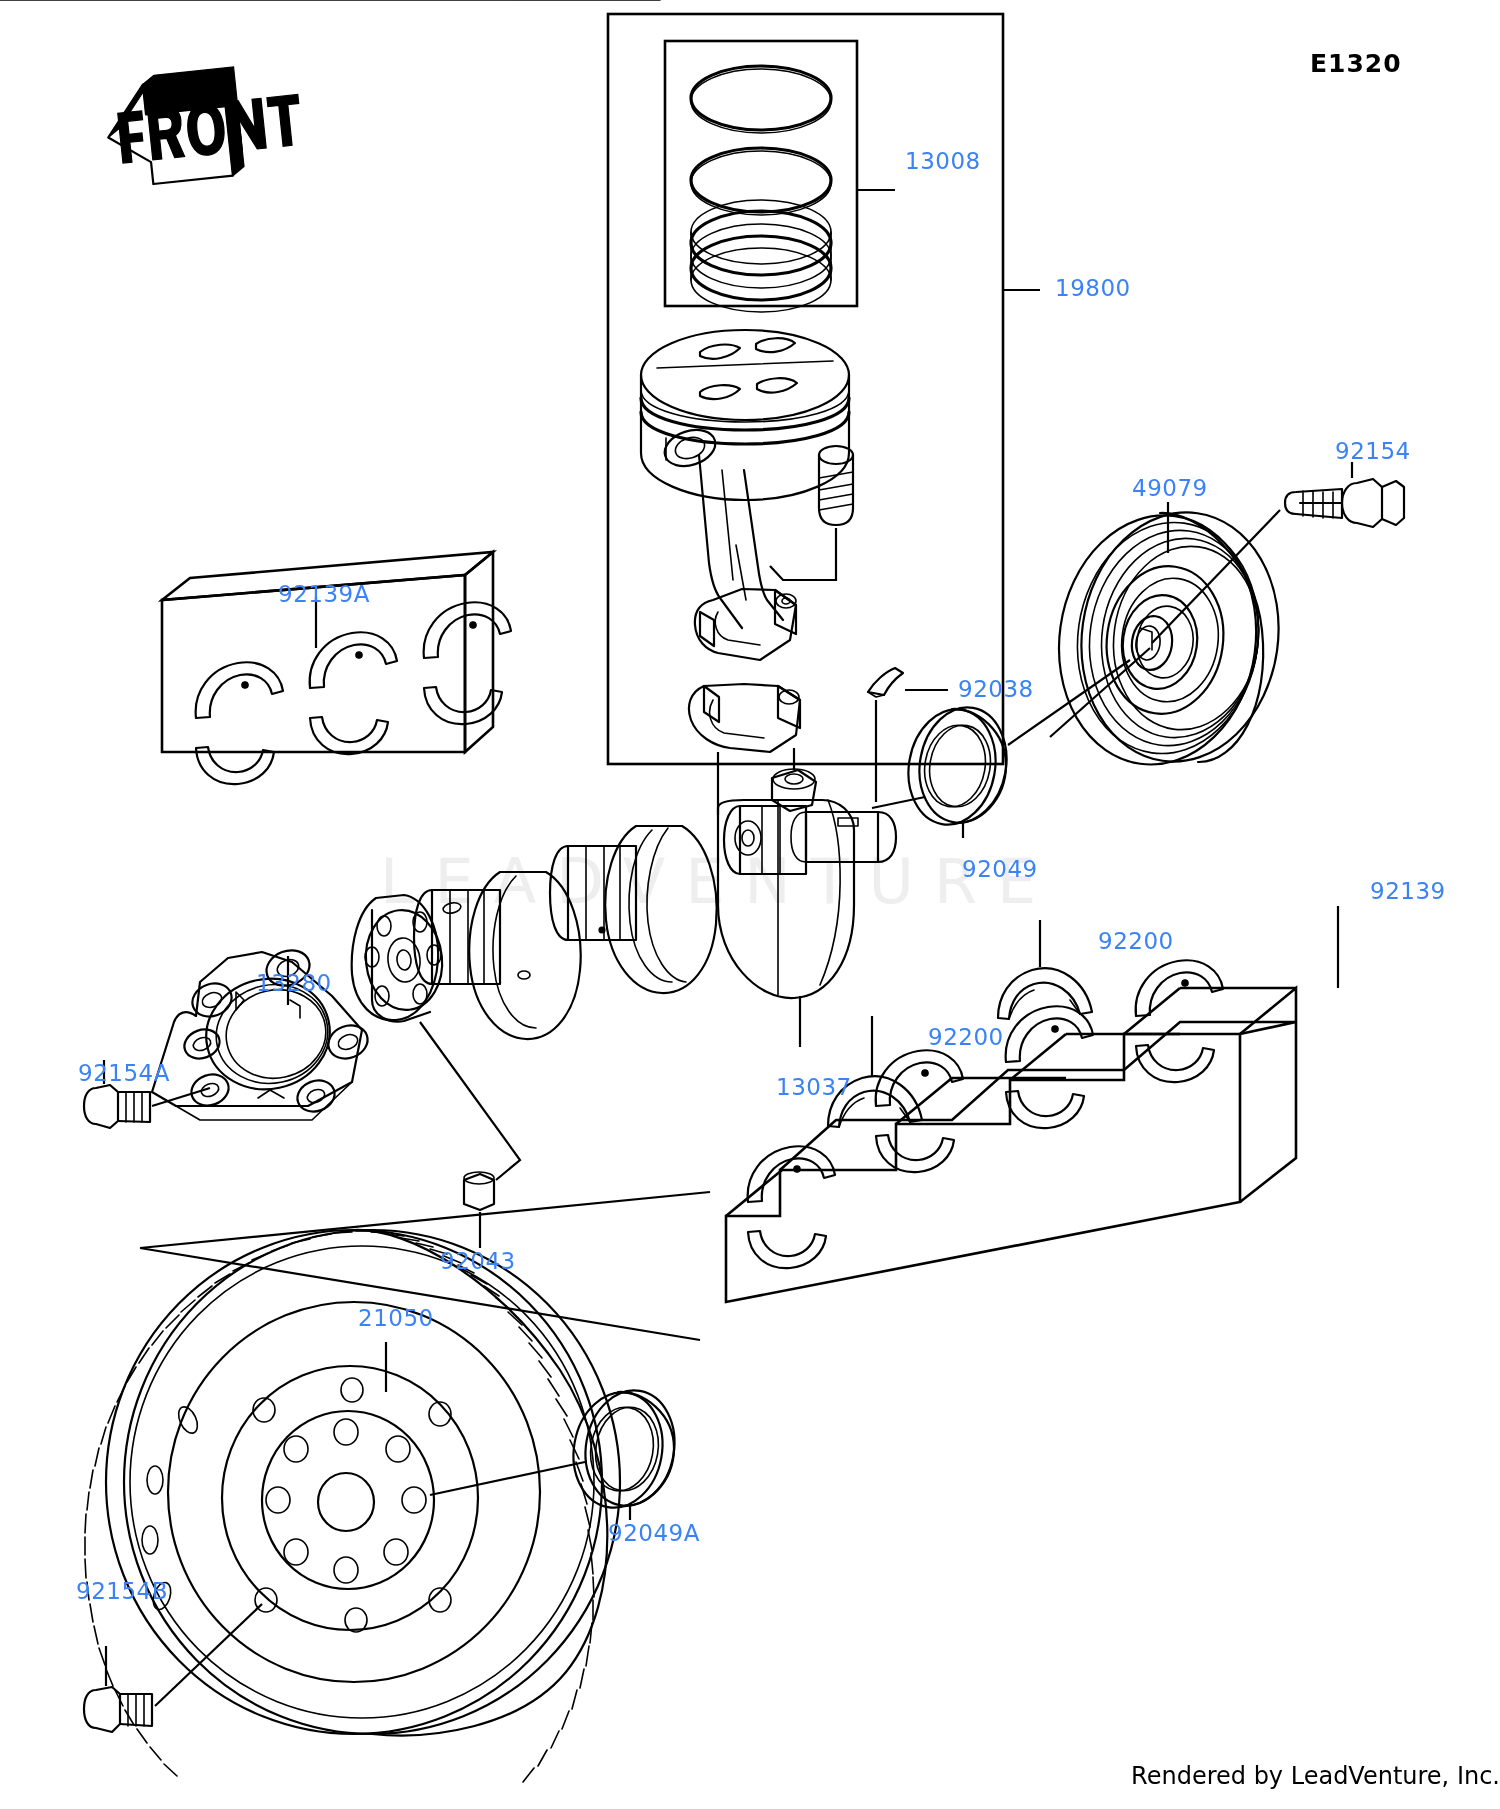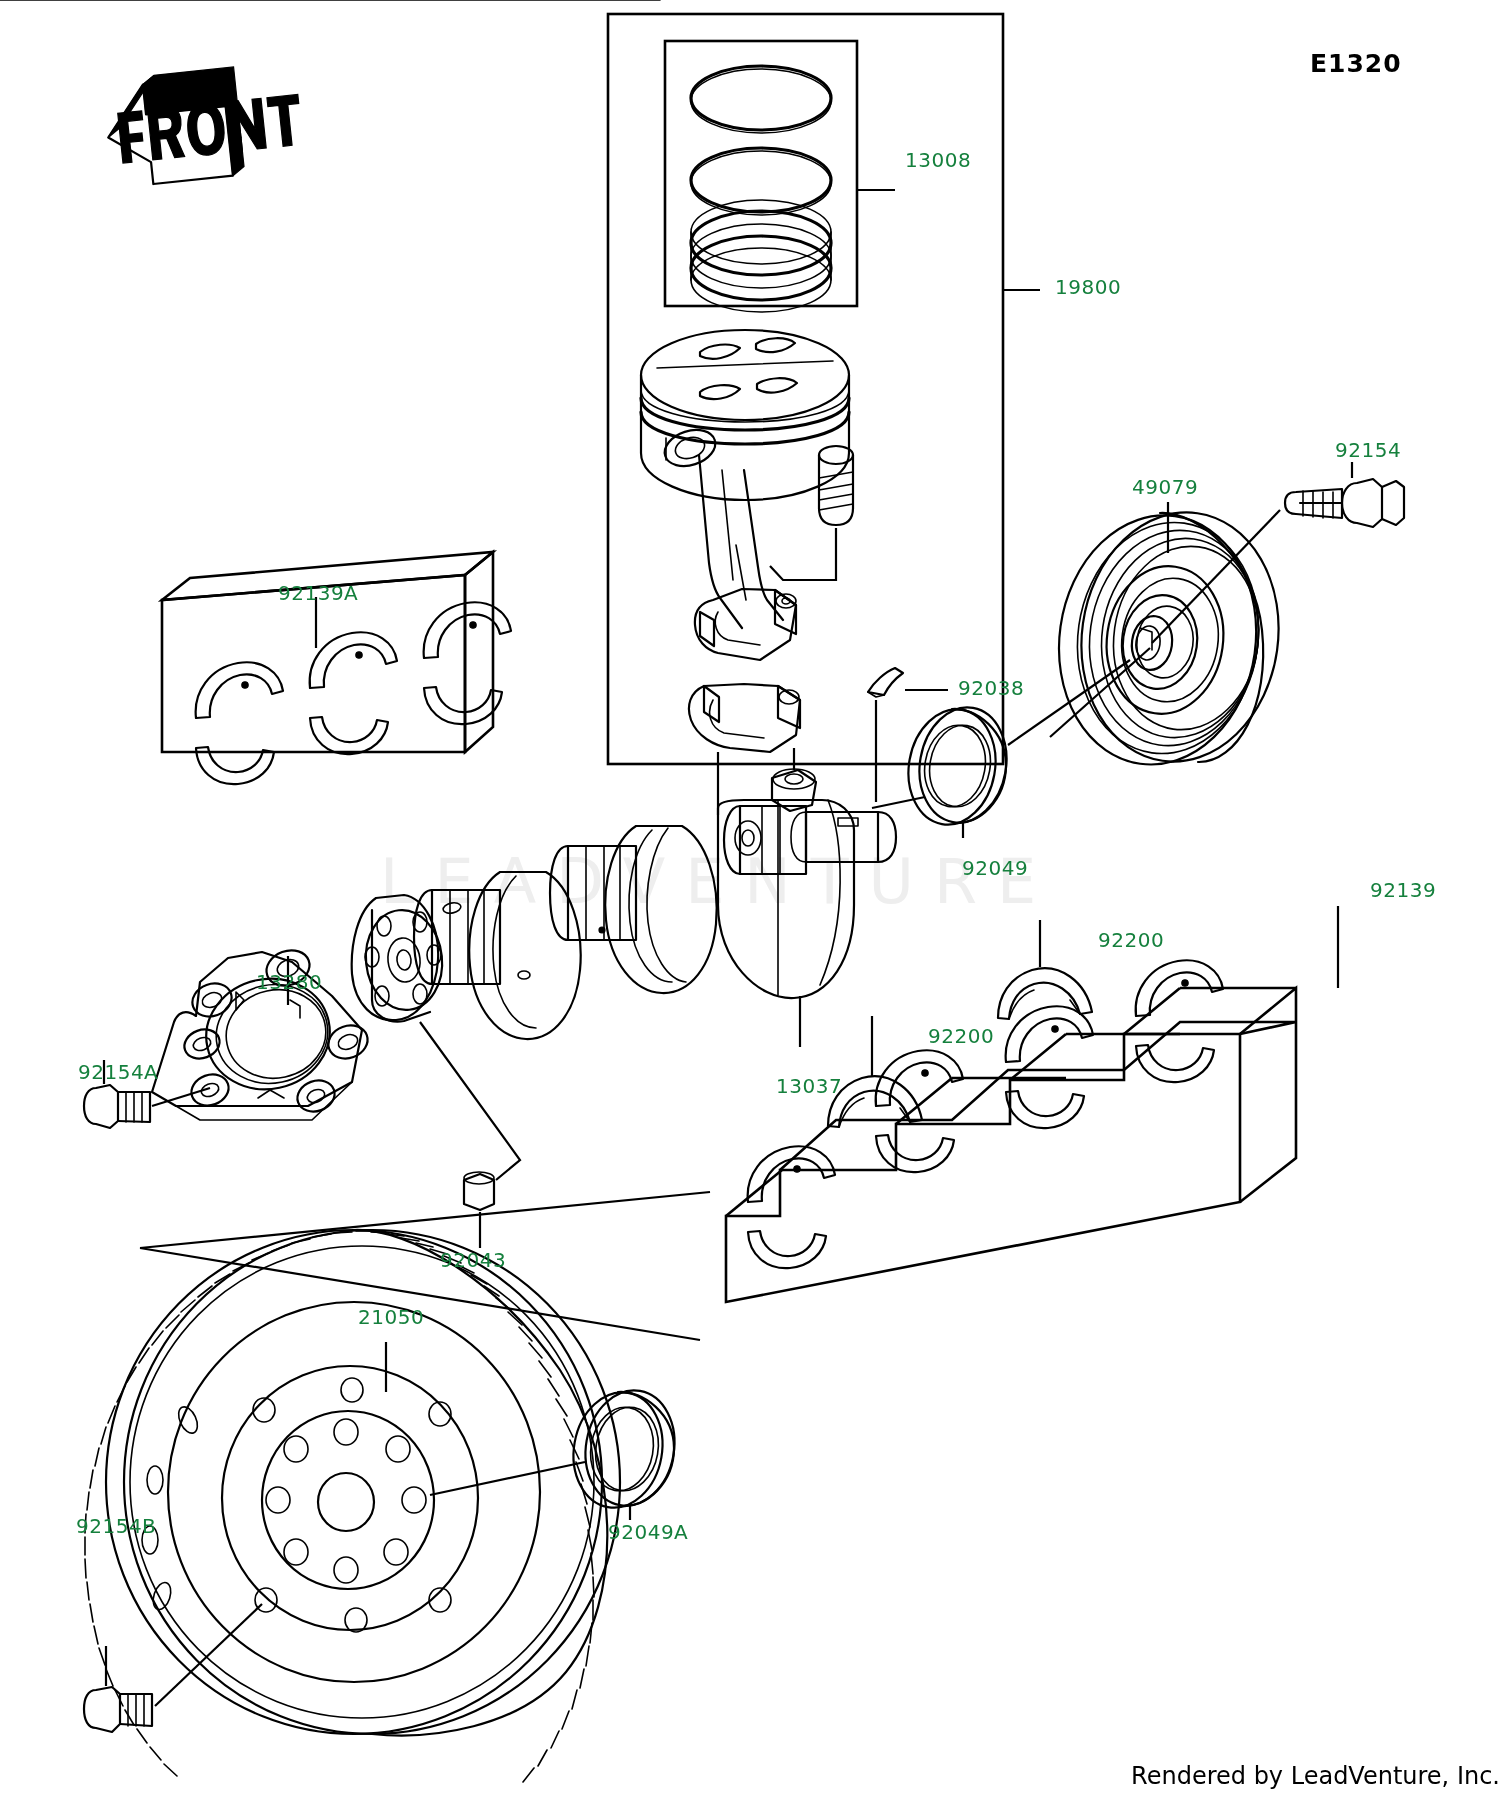--- a/index.html
+++ b/index.html
@@ -18,22 +18,22 @@
   }
   #diagram-svg {
     position: absolute;
     top: 0; left: 0;
     width: 1500px;
     height: 1809px;
   }
   .callout-label {
     position: absolute;
     font-family: "DejaVu Sans", "Liberation Sans", sans-serif;
-    font-size: 20px;
-    color: #15803d;
+    font-size: 23px;
+    color: #3b82f6;
     white-space: nowrap;
     letter-spacing: 0.5px;
     line-height: 1;
   }
   .diagram-code {
     position: absolute;
     font-family: "DejaVu Sans", "Liberation Sans", sans-serif;
     font-size: 25px;
     font-weight: bold;
     color: #000000;
@@ -554,17 +554,17 @@
   <div class="callout-label" style="left:962px; top:858px;">92049</div>
   <div class="callout-label" style="left:1370px; top:880px;">92139</div>
   <div class="callout-label" style="left:1098px; top:930px;">92200</div>
   <div class="callout-label" style="left:928px; top:1026px;">92200</div>
   <div class="callout-label" style="left:776px; top:1048px;margin-top:28px;">13037</div>
   <div class="callout-label" style="left:256px; top:972px;">13280</div>
   <div class="callout-label" style="left:78px; top:1030px;margin-top:32px;">92154A</div>
   <div class="callout-label" style="left:440px; top:1250px;">92043</div>
   <div class="callout-label" style="left:358px; top:1307px;">21050</div>
   <div class="callout-label" style="left:608px; top:1522px;">92049A</div>
-  <div class="callout-label" style="left:76px; top:1516px;">92154B</div>
+  <div class="callout-label" style="left:76px; top:1580px;">92154B</div>
 
   <div class="footer-credit" style="left:0; top:1762px;">Rendered by LeadVenture, Inc.</div>
 
 </div>
 
 </body></html>

